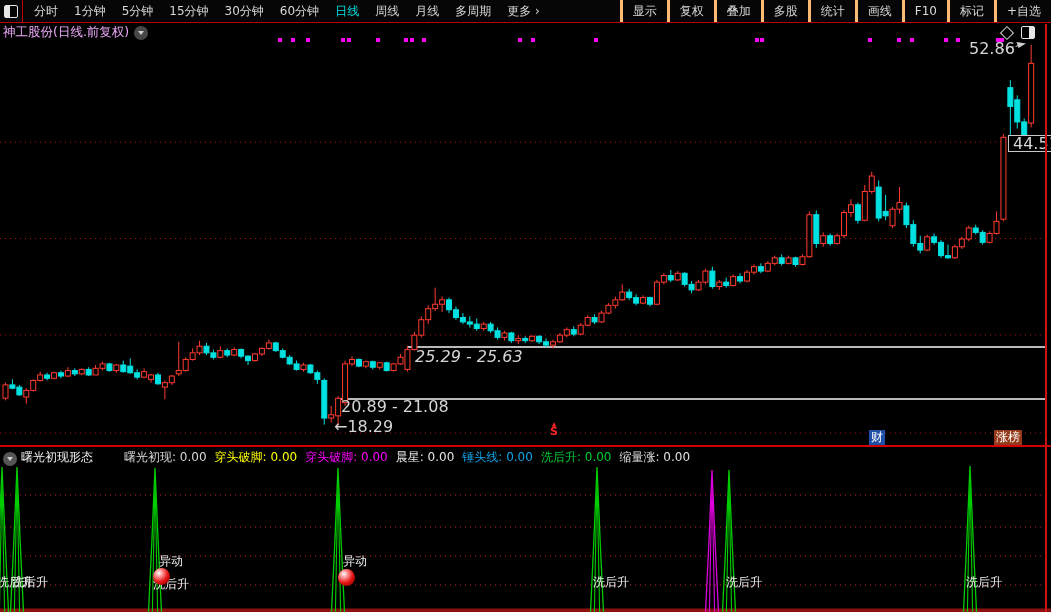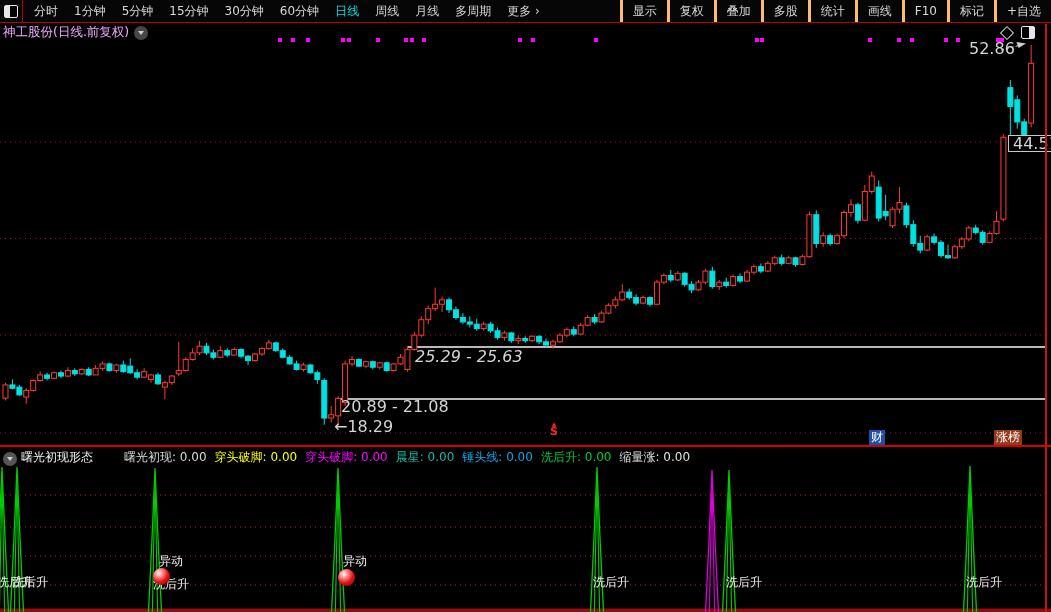--- a/index.html
+++ b/index.html
@@ -577,21 +577,21 @@
 
   <div id="divider"></div>
 
   <div id="ind-row">
     <span class="circle-chevron"></span>
     <span id="ind-title">曙光初现形态</span>
     <span id="ind-items" style="display:flex;">
         <span class="ind-item" style="color: rgb(216, 216, 216); margin-left: 23px;">曙光初现: 0.00</span>
         <span class="ind-item" style="color: rgb(255, 255, 0);">穿头破脚: 0.00</span>
         <span class="ind-item" style="color: rgb(255, 0, 255);">穿头破脚: 0.00</span>
-        <span class="ind-item" style="color: #14b8a6;">晨星: 0.00</span>
+        <span class="ind-item" style="color: #e5e5e5;">晨星: 0.00</span>
         <span class="ind-item" style="color: #0ea5e9;">锤头线: 0.00</span>
         <span class="ind-item" style="color: rgb(0, 204, 51);">洗后升: 0.00</span>
         <span class="ind-item" style="color: rgb(224, 224, 224);">缩量涨: 0.00</span>
       </span>
   </div>
 
   <div id="sub">
     <svg id="sub-svg" width="1051" height="146" viewBox="0 466 1051 146">
         <line x1="0" y1="495" x2="1045" y2="495" stroke="#c52020" stroke-width="1" stroke-dasharray="1 4"></line>
         <line x1="0" y1="527" x2="1045" y2="527" stroke="#c52020" stroke-width="1" stroke-dasharray="1 4"></line>

